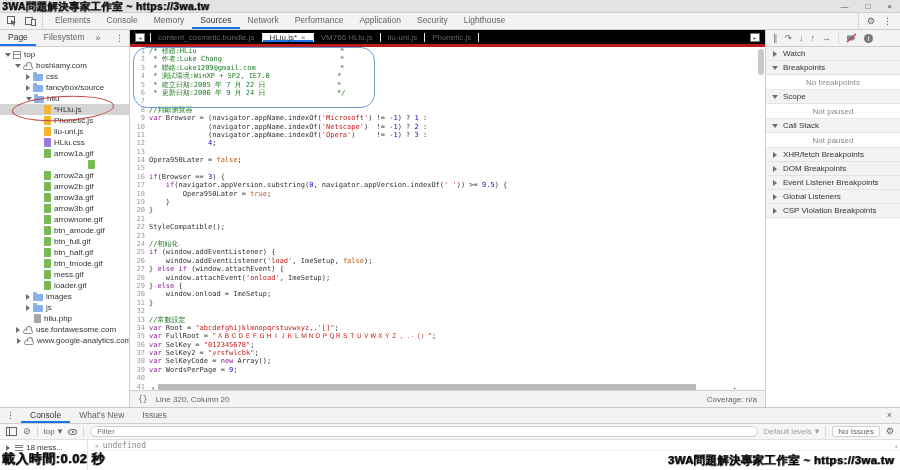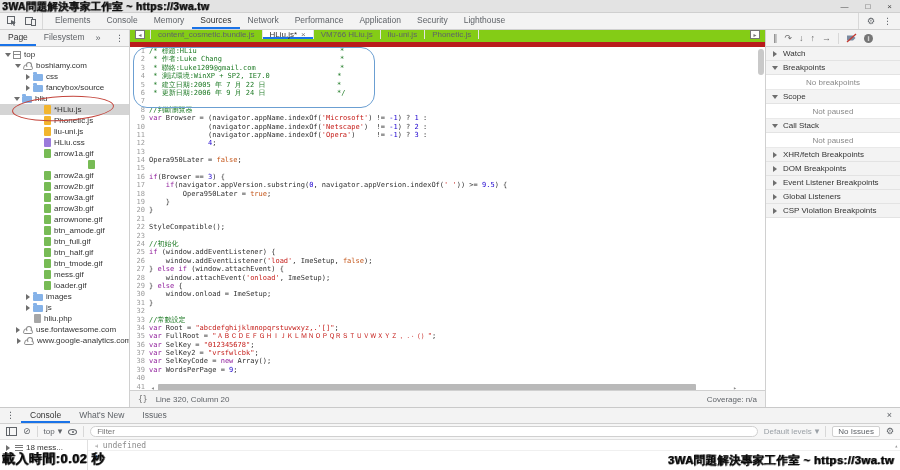--- a/index.html
+++ b/index.html
@@ -50,21 +50,21 @@
   .ic-folder::before{content:"";position:absolute;top:-2px;left:0;width:4px;height:2px;background:#85b2e8;border-radius:1px 1px 0 0;}
   .ic-js{background:#f2b52e;width:7px;height:9px;border-radius:1px;margin-left:2px;}
   .ic-css{background:#9b7bdb;width:7px;height:9px;border-radius:1px;margin-left:2px;}
   .ic-img{background:#77bb55;width:7px;height:9px;border-radius:1px;margin-left:2px;}
   .ic-file{background:#a6a6a6;width:7px;height:9px;border-radius:1px;margin-left:2px;}
   .red-ellipse{position:absolute;left:12px;top:66px;width:102px;height:25px;border:1.6px solid #c4453c;
                border-radius:50%;transform:rotate(-3deg);pointer-events:none;}
 
   
   .editor{flex:1;display:flex;flex-direction:column;min-width:0;background:#fff;}
-  .edtabs{height:17px;background:#84cc16;border-bottom:5px solid #b91c1c;display:flex;align-items:flex-start;}
+  .edtabs{height:17px;background:#000000;border-bottom:3px solid #b91c1c;display:flex;align-items:center;}
   .edpanelicon{display:flex;align-items:center;padding:0 5px;border-right:1px solid #e0e0e0;}
   .boxicon{width:10px;height:9px;border:1px solid #767676;display:inline-flex;align-items:center;justify-content:center;font-size:6px;color:#767676;background:#fff;}
   .edtab{display:flex;align-items:center;gap:4px;padding:0 7px;font-size:8px;color:#5f6368;border-right:1px solid #e4e4e4;cursor:default;background:transparent;}
   .edtab.active{background:#fff;color:#333;box-shadow:inset 0 -2px 0 #1a73e8;}
   .edtab .x{font-size:8px;color:#777;}
   .edtabs .spacer{flex:1;}
   .edtabs .overflowgrp{display:flex;align-items:center;padding:0 5px;}
 
   .codewrap{flex:1;position:relative;overflow:hidden;}
   .codeline{display:flex;height:8.4px;line-height:8.4px;font-family:"DejaVu Sans Mono",monospace;font-size:7px;white-space:pre;}
@@ -203,21 +203,21 @@
           <div class="treerow" style="padding-left: 24px;">
             <span class="exp exp-closed"></span>
             <span class="ic ic-folder"></span>
             <span class="treelabel">css</span>
           </div>
           <div class="treerow" style="padding-left: 24px;">
             <span class="exp exp-closed"></span>
             <span class="ic ic-folder"></span>
             <span class="treelabel">fancybox/source</span>
           </div>
-          <div class="treerow" style="padding-left: 13px;">
+          <div class="treerow" style="padding-left: 25px;">
             <span class="exp exp-open"></span>
             <span class="ic ic-folder"></span>
             <span class="treelabel">hliu</span>
           </div>
           <div class="treerow selected" style="padding-left: 34px;">
             <span class="exp "></span>
             <span class="ic ic-js"></span>
             <span class="treelabel">*HLiu.js</span>
           </div>
           <div class="treerow" style="padding-left: 34px;">

